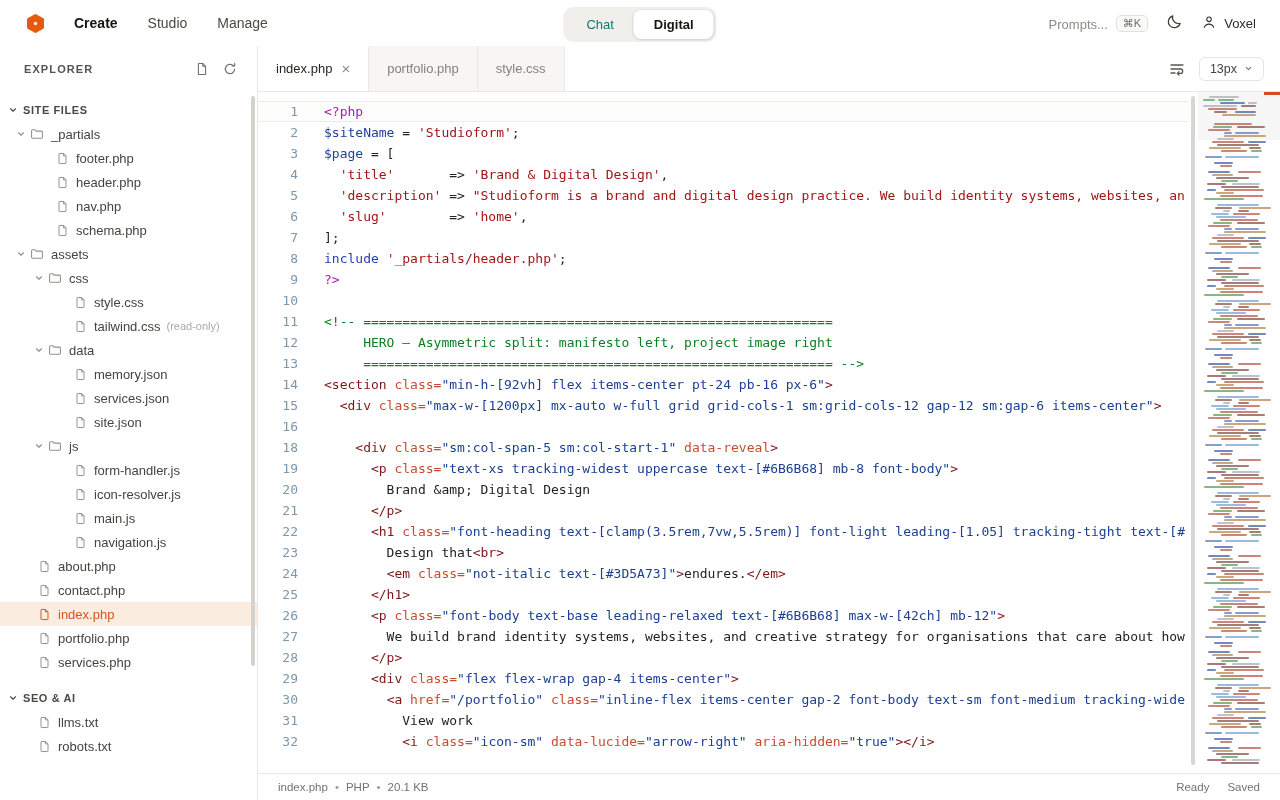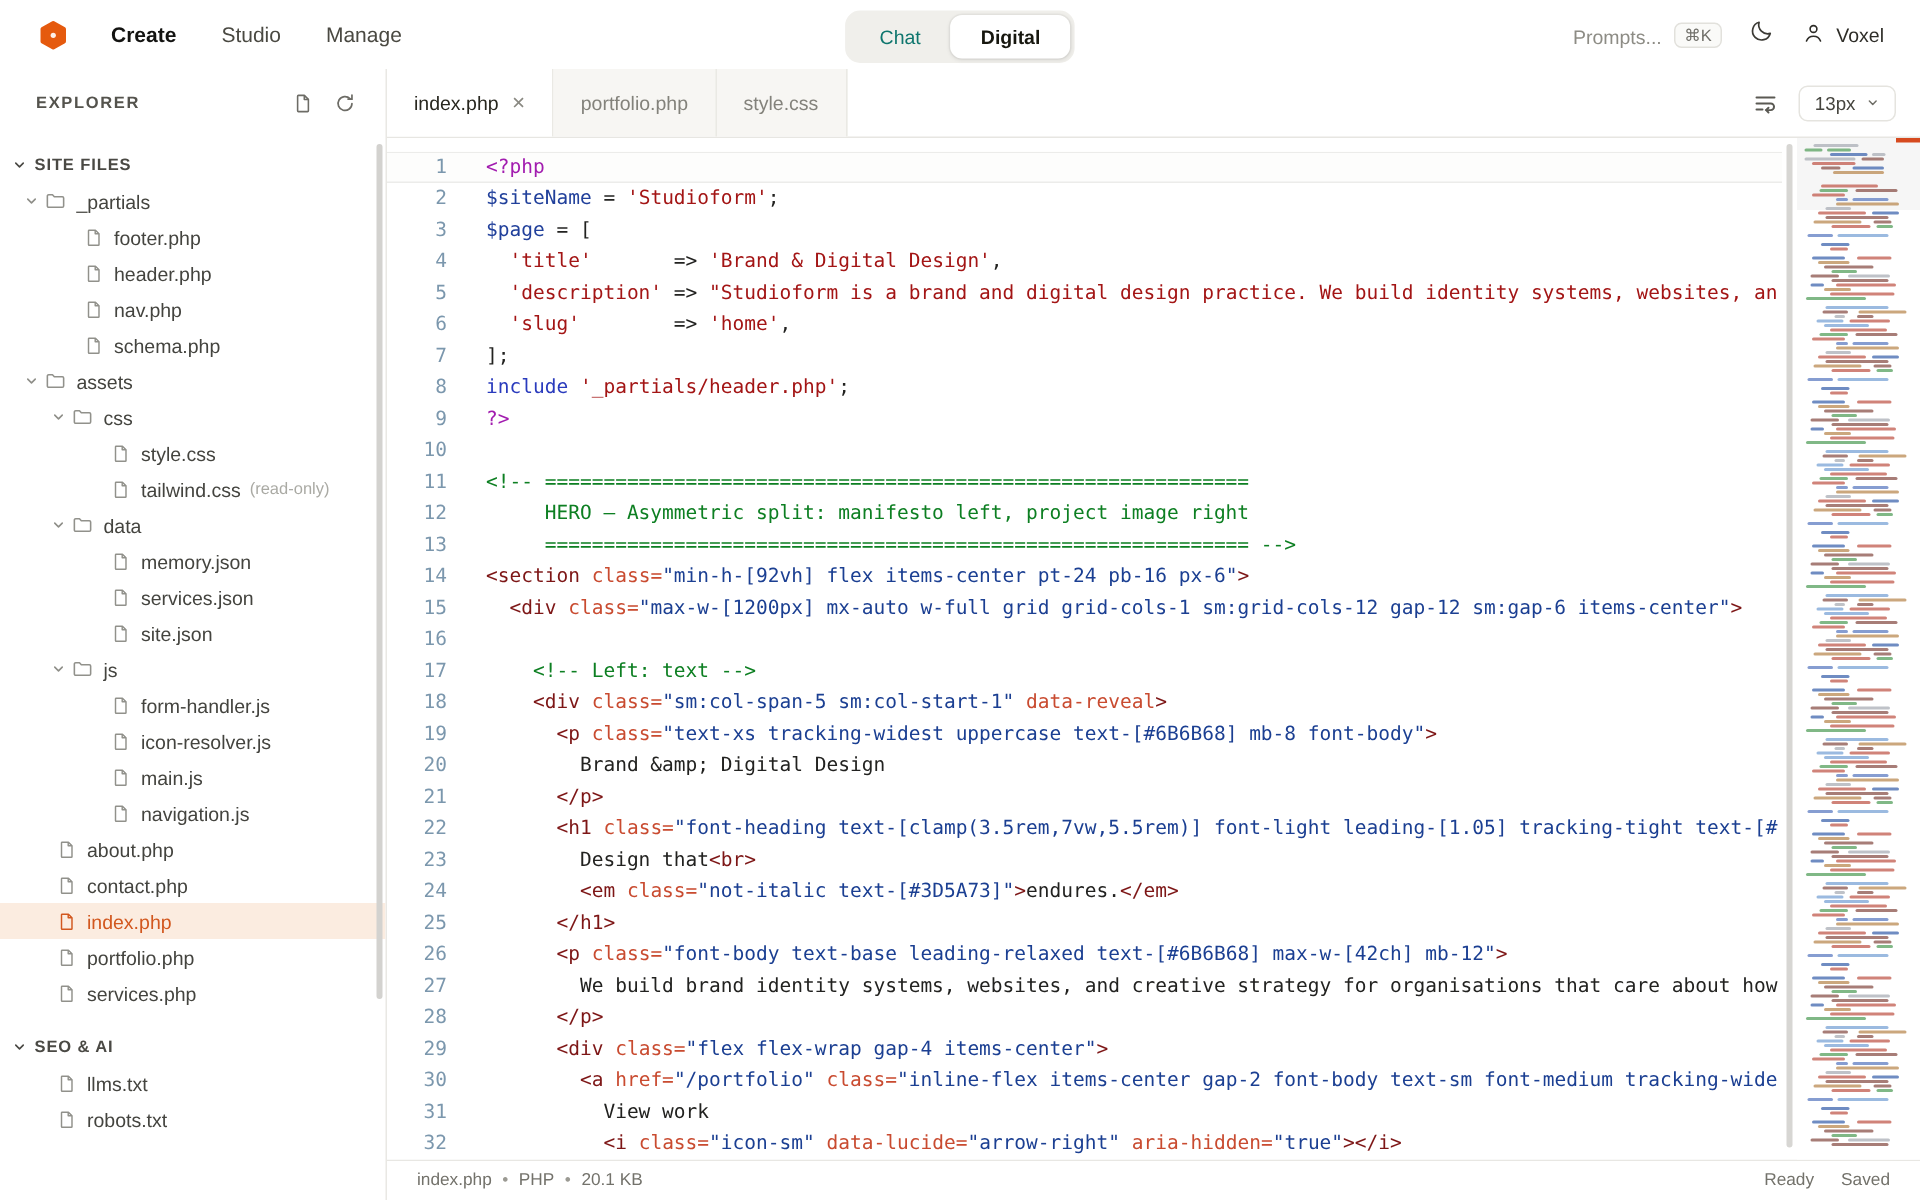--- a/index.html
+++ b/index.html
@@ -462,21 +462,20 @@
             <div class="line"><span class="ln">7</span><span class="code"><span class="tk-p">];</span></span></div>
             <div class="line"><span class="ln">8</span><span class="code"><span class="tk-k">include</span><span class="tk-p"> </span><span class="tk-s">'_partials/header.php'</span><span class="tk-p">;</span></span></div>
             <div class="line"><span class="ln">9</span><span class="code"><span class="tk-d">?&gt;</span></span></div>
             <div class="line"><span class="ln">10</span><span class="code"></span></div>
             <div class="line"><span class="ln">11</span><span class="code"><span class="tk-c">&lt;!-- ============================================================</span></span></div>
             <div class="line"><span class="ln">12</span><span class="code"><span class="tk-c">     HERO — Asymmetric split: manifesto left, project image right</span></span></div>
             <div class="line"><span class="ln">13</span><span class="code"><span class="tk-c">     ============================================================ --&gt;</span></span></div>
             <div class="line"><span class="ln">14</span><span class="code"><span class="tk-t">&lt;section</span><span class="tk-a"> class=</span><span class="tk-q">"min-h-[92vh] flex items-center pt-24 pb-16 px-6"</span><span class="tk-t">&gt;</span></span></div>
             <div class="line"><span class="ln">15</span><span class="code"><span class="tk-p">  </span><span class="tk-t">&lt;div</span><span class="tk-a"> class=</span><span class="tk-q">"max-w-[1200px] mx-auto w-full grid grid-cols-1 sm:grid-cols-12 gap-12 sm:gap-6 items-center"</span><span class="tk-t">&gt;</span></span></div>
             <div class="line"><span class="ln">16</span><span class="code"></span></div>
-            <div class="line"><span class="ln">17</span><span class="code"><span class="tk-p">    </span><span class="tk-c">&lt;!-- Left: text --&gt;</span></span></div>
             <div class="line"><span class="ln">18</span><span class="code"><span class="tk-p">    </span><span class="tk-t">&lt;div</span><span class="tk-a"> class=</span><span class="tk-q">"sm:col-span-5 sm:col-start-1"</span><span class="tk-a"> data-reveal</span><span class="tk-t">&gt;</span></span></div>
             <div class="line"><span class="ln">19</span><span class="code"><span class="tk-p">      </span><span class="tk-t">&lt;p</span><span class="tk-a"> class=</span><span class="tk-q">"text-xs tracking-widest uppercase text-[#6B6B68] mb-8 font-body"</span><span class="tk-t">&gt;</span></span></div>
             <div class="line"><span class="ln">20</span><span class="code"><span class="tk-p">        Brand &amp;amp; Digital Design</span></span></div>
             <div class="line"><span class="ln">21</span><span class="code"><span class="tk-p">      </span><span class="tk-t">&lt;/p&gt;</span></span></div>
             <div class="line"><span class="ln">22</span><span class="code"><span class="tk-p">      </span><span class="tk-t">&lt;h1</span><span class="tk-a"> class=</span><span class="tk-q">"font-heading text-[clamp(3.5rem,7vw,5.5rem)] font-light leading-[1.05] tracking-tight text-[#</span></span></div>
             <div class="line"><span class="ln">23</span><span class="code"><span class="tk-p">        Design that</span><span class="tk-t">&lt;br&gt;</span></span></div>
             <div class="line"><span class="ln">24</span><span class="code"><span class="tk-p">        </span><span class="tk-t">&lt;em</span><span class="tk-a"> class=</span><span class="tk-q">"not-italic text-[#3D5A73]"</span><span class="tk-t">&gt;</span><span class="tk-p">endures.</span><span class="tk-t">&lt;/em&gt;</span></span></div>
             <div class="line"><span class="ln">25</span><span class="code"><span class="tk-p">      </span><span class="tk-t">&lt;/h1&gt;</span></span></div>
             <div class="line"><span class="ln">26</span><span class="code"><span class="tk-p">      </span><span class="tk-t">&lt;p</span><span class="tk-a"> class=</span><span class="tk-q">"font-body text-base leading-relaxed text-[#6B6B68] max-w-[42ch] mb-12"</span><span class="tk-t">&gt;</span></span></div>
             <div class="line"><span class="ln">27</span><span class="code"><span class="tk-p">        We build brand identity systems, websites, and creative strategy for organisations that care about how</span></span></div>

